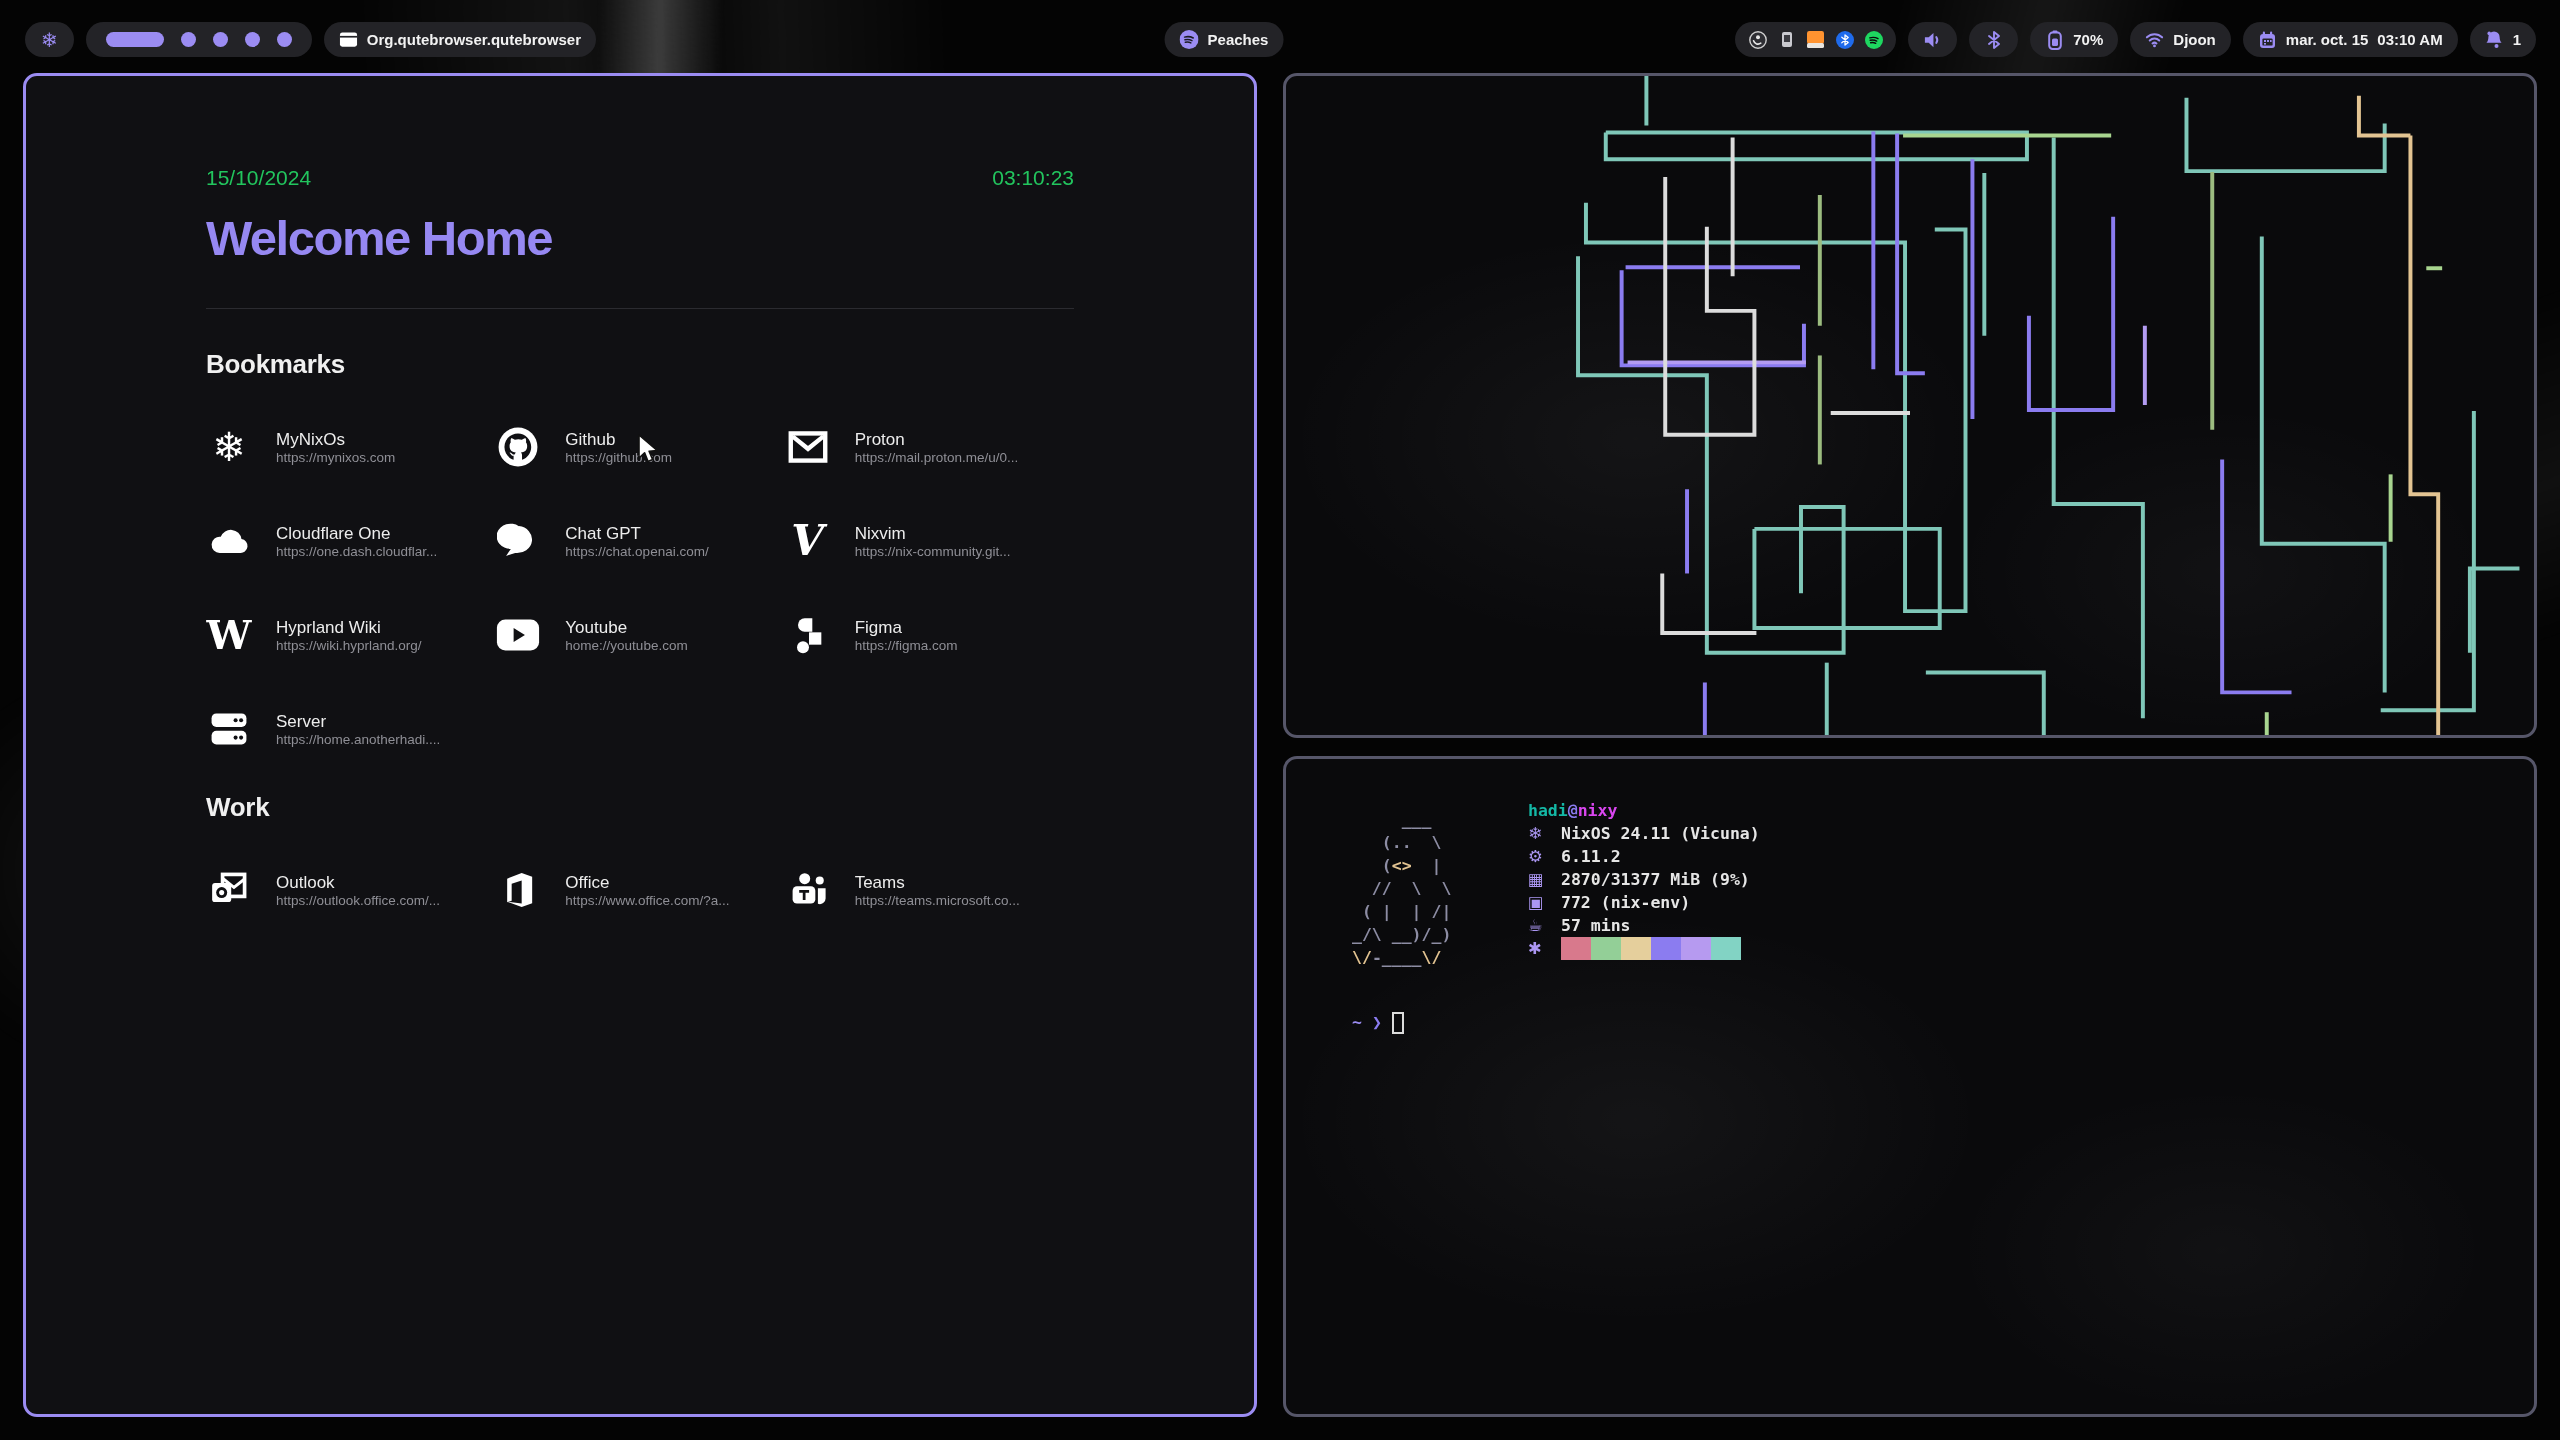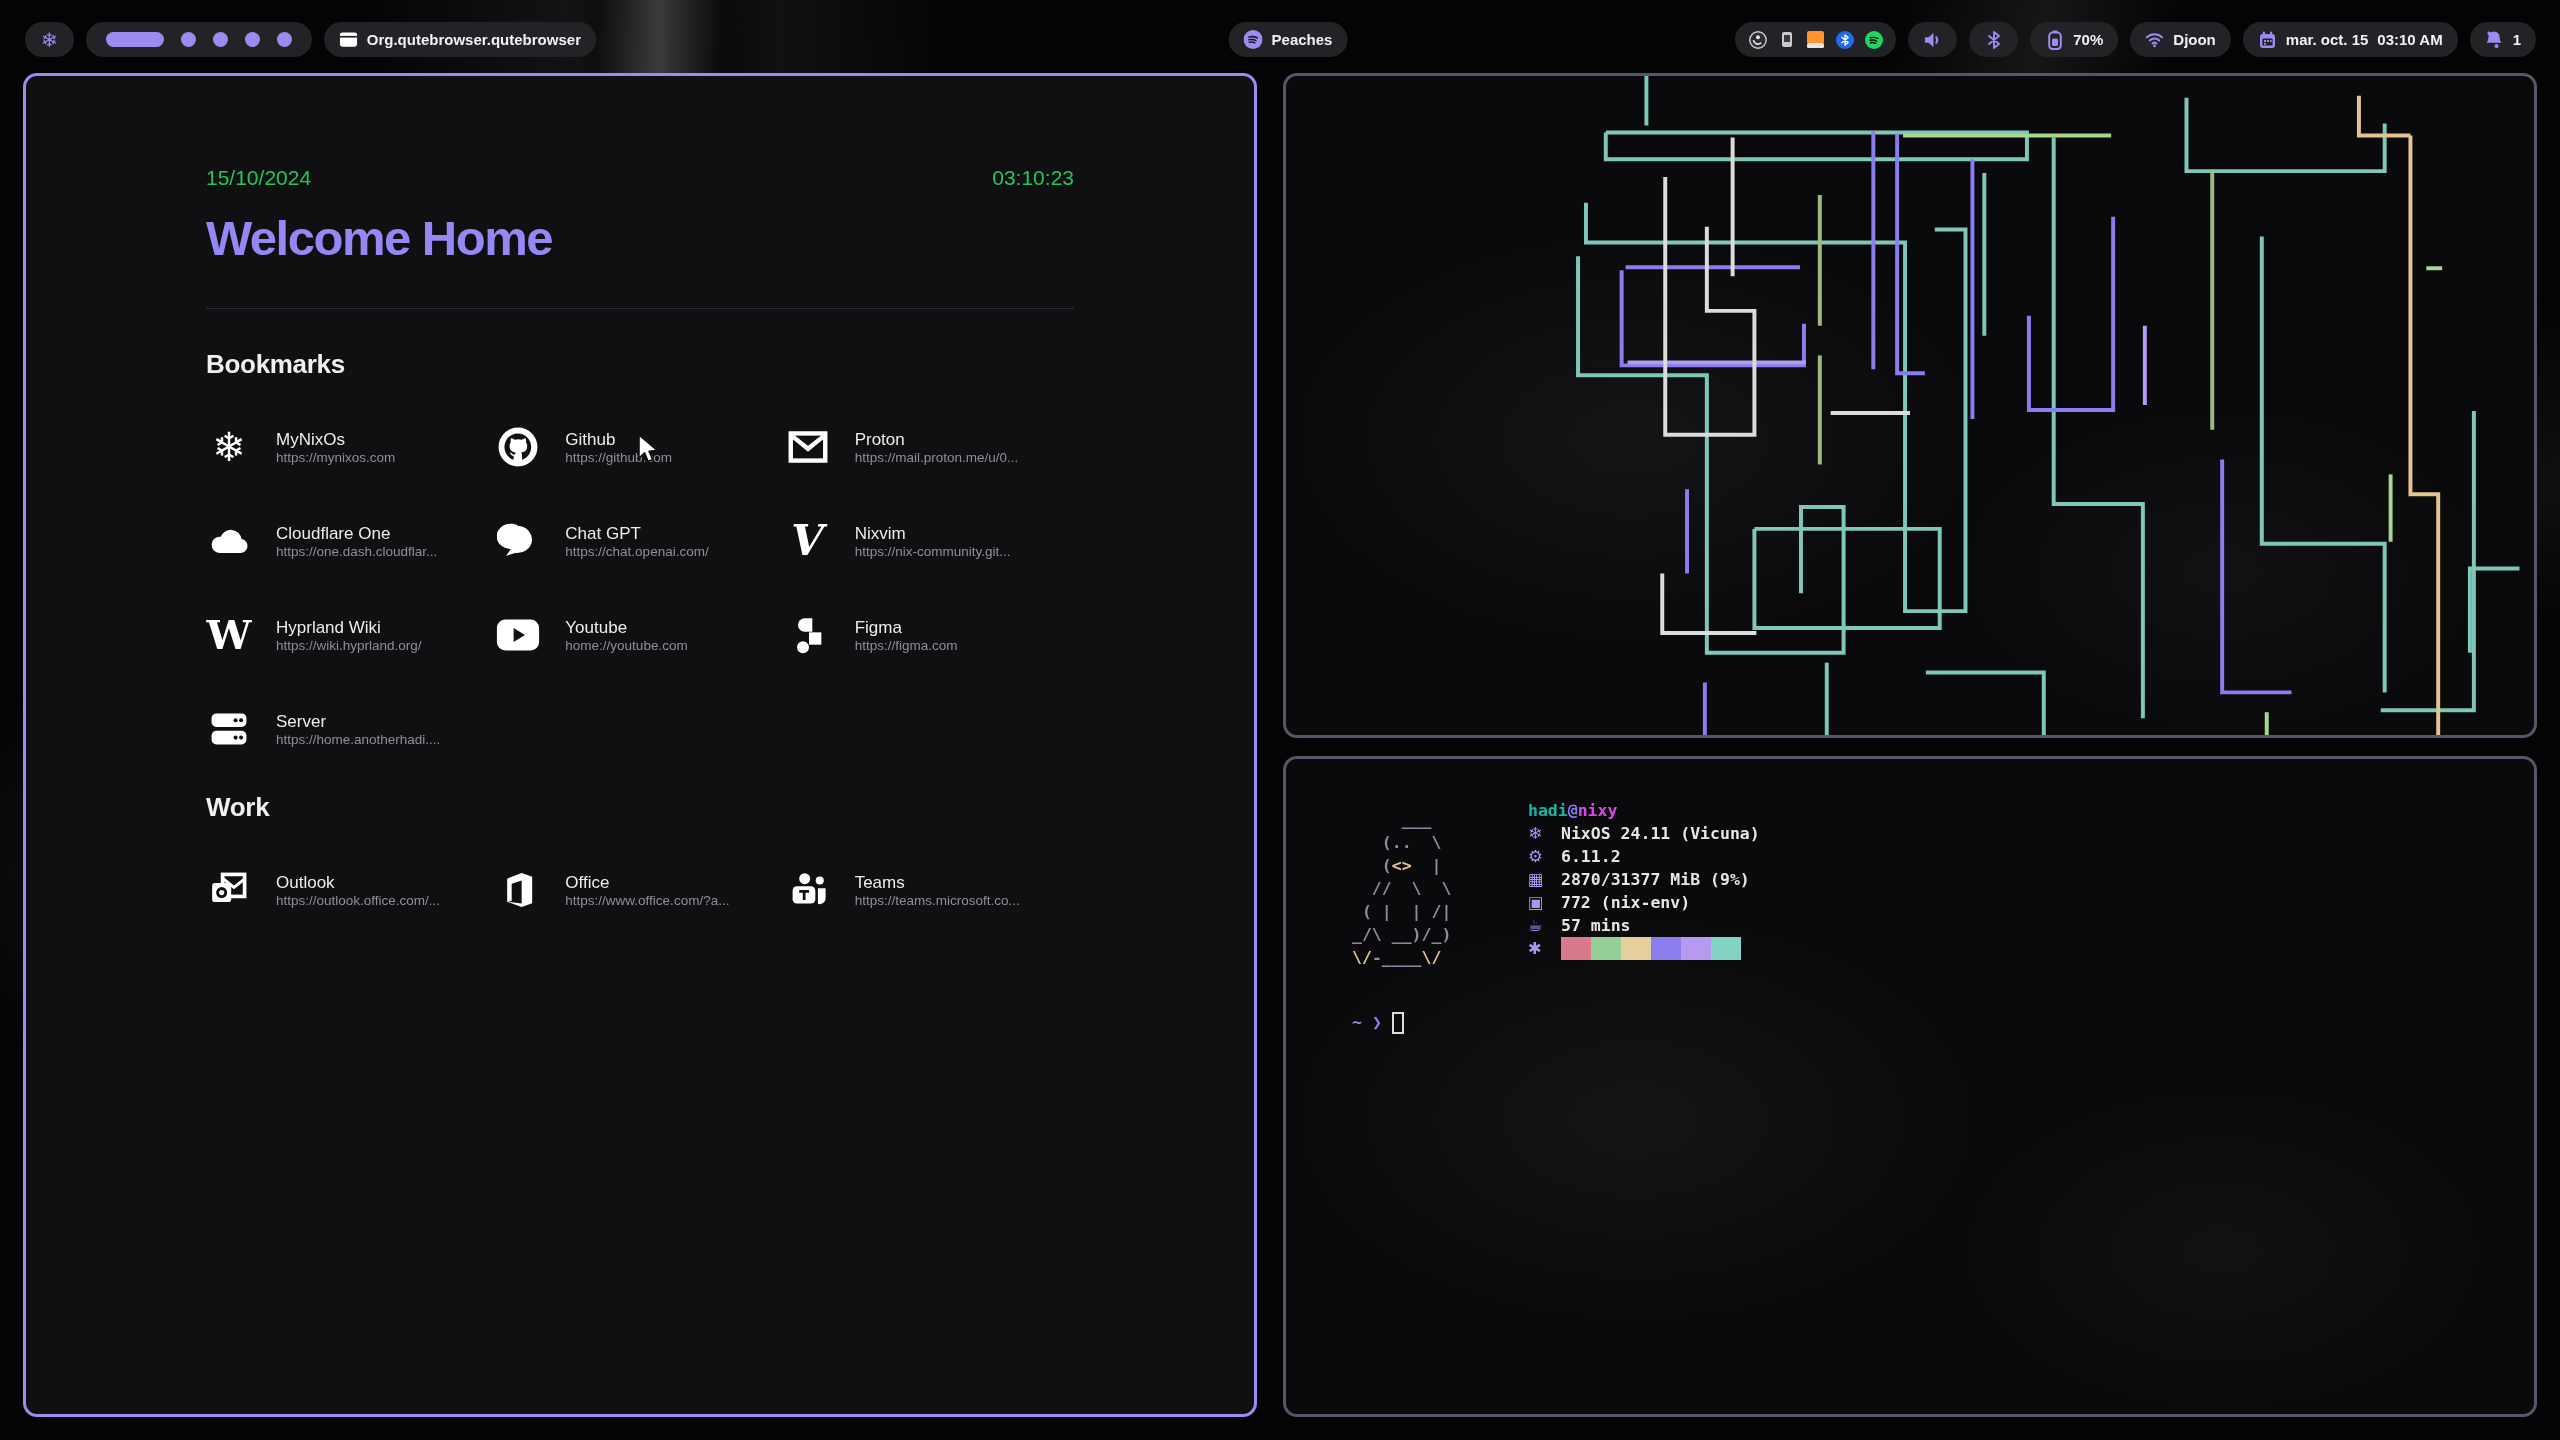--- a/index.html
+++ b/index.html
@@ -34,21 +34,21 @@
 
   
   .topbar { position:absolute; left:0; top:0; width:2560px; height:56px; z-index:30; }
   .pill {
     display:inline-flex; align-items:center; gap:9px;
     background:#232327; border-radius:18px; height:35px;
     padding:4px 15px; color:#f2f2f2; font-weight:700; font-size:15px;
     white-space:nowrap;
   }
   .bar-left { position:absolute; left:25px; top:22px; display:flex; gap:12px; align-items:center; }
-  .bar-center { position:absolute; left:1288px; top:22px; transform:translateX(-50%); }
+  .bar-center { position:absolute; left:1224px; top:22px; transform:translateX(-50%); }
   .bar-right { position:absolute; right:24px; top:22px; display:flex; gap:12px; align-items:center; }
   .nix-pill { padding:0 16px; }
   .nix-glyph { color:#9b8cf2; font-size:20px; font-family:"DejaVu Sans", sans-serif; line-height:1; }
   .ws-pill { gap:17px; padding:0 20px; }
   .ws-active { width:58px; height:15px; border-radius:8px; background:#9b8cf2; }
   .ws-dot { width:15px; height:15px; border-radius:50%; background:#9b8cf2; }
   .tray-pill { gap:10px; padding:0 13px; }
   .tray-ic { display:inline-flex; align-items:center; justify-content:center; width:19px; height:19px; }
 
   

